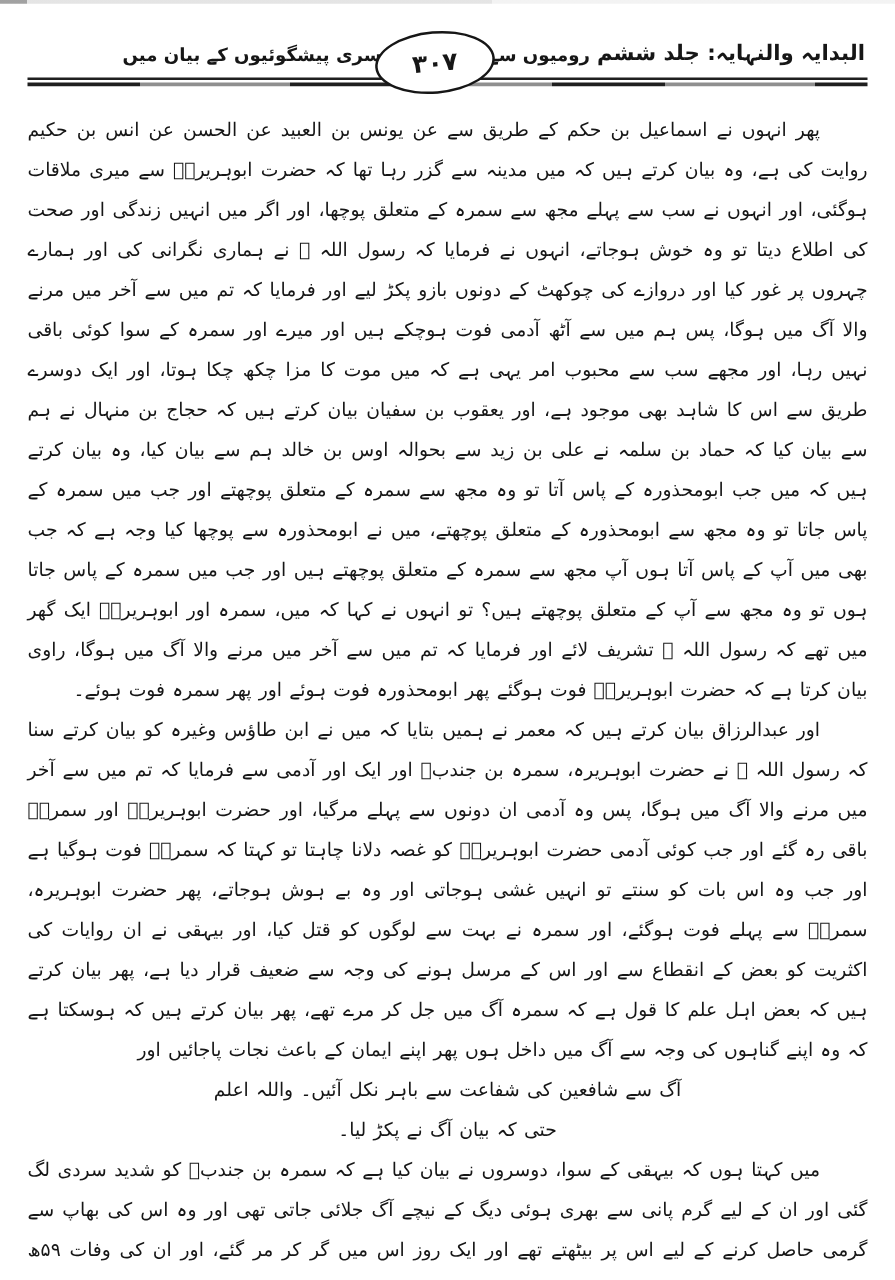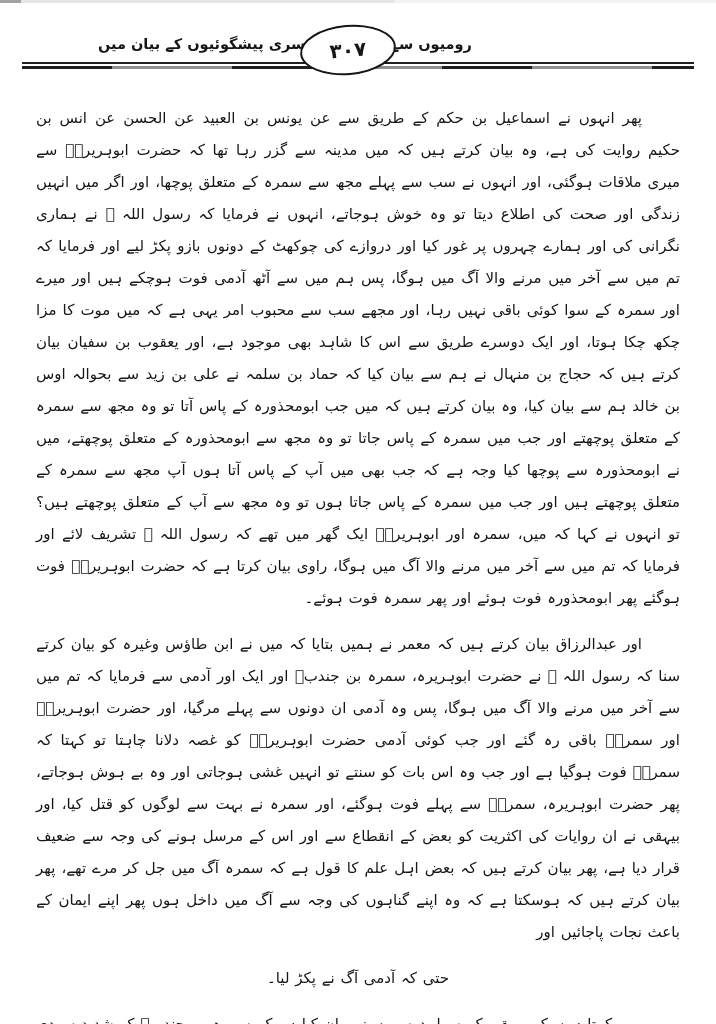--- a/index.html
+++ b/index.html
@@ -56,44 +56,46 @@
     z-index:2;
     display:flex;align-items:center;justify-content:center;
     font-size:20px;font-weight:bold;
   }
   .body-text{
     position:absolute;top:88px;left:22px;right:22px;bottom:60px;
     font-size:15px;line-height:32px;
     text-align:justify;
     word-spacing:1px;
   }
-  .body-text p{margin:14px;}
+  .body-text p{margin:0;}
   .body-text p.indent{text-indent:38px;}
   .body-text p.center{text-align:center;text-indent:0;}
 </style>
 </head>
 <body>
 
 <div class="page">
 
   <div class="scan-edge"></div>
 
   <div class="header">
+    <div class="book-title">البدایہ والنہایہ: جلد ششم</div>
     <div class="chapter-title">رومیوں سے جنگ اور دوسری پیشگوئیوں کے بیان میں</div>
   </div>
 
   <div class="rule">
     <div class="r1"></div>
     <div class="r2"></div>
   </div>
 
   <div class="page-number-oval">
     <span>۳۰۷</span>
   </div>
 
   <div class="body-text">
       <p class="justify indent">پھر انہوں نے اسماعیل بن حکم کے طریق سے عن یونس بن العبید عن الحسن عن انس بن حکیم روایت کی ہے، وہ بیان کرتے ہیں کہ میں مدینہ سے گزر رہا تھا کہ حضرت ابوہریرہؓ سے میری ملاقات ہوگئی، اور انہوں نے سب سے پہلے مجھ سے سمرہ کے متعلق پوچھا، اور اگر میں انہیں زندگی اور صحت کی اطلاع دیتا تو وہ خوش ہوجاتے، انہوں نے فرمایا کہ رسول اللہ ﷺ نے ہماری نگرانی کی اور ہمارے چہروں پر غور کیا اور دروازے کی چوکھٹ کے دونوں بازو پکڑ لیے اور فرمایا کہ تم میں سے آخر میں مرنے والا آگ میں ہوگا، پس ہم میں سے آٹھ آدمی فوت ہوچکے ہیں اور میرے اور سمرہ کے سوا کوئی باقی نہیں رہا، اور مجھے سب سے محبوب امر یہی ہے کہ میں موت کا مزا چکھ چکا ہوتا، اور ایک دوسرے طریق سے اس کا شاہد بھی موجود ہے، اور یعقوب بن سفیان بیان کرتے ہیں کہ حجاج بن منہال نے ہم سے بیان کیا کہ حماد بن سلمہ نے علی بن زید سے بحوالہ اوس بن خالد ہم سے بیان کیا، وہ بیان کرتے ہیں کہ میں جب ابومحذورہ کے پاس آتا تو وہ مجھ سے سمرہ کے متعلق پوچھتے اور جب میں سمرہ کے پاس جاتا تو وہ مجھ سے ابومحذورہ کے متعلق پوچھتے، میں نے ابومحذورہ سے پوچھا کیا وجہ ہے کہ جب بھی میں آپ کے پاس آتا ہوں آپ مجھ سے سمرہ کے متعلق پوچھتے ہیں اور جب میں سمرہ کے پاس جاتا ہوں تو وہ مجھ سے آپ کے متعلق پوچھتے ہیں؟ تو انہوں نے کہا کہ میں، سمرہ اور ابوہریرہؓ ایک گھر میں تھے کہ رسول اللہ ﷺ تشریف لائے اور فرمایا کہ تم میں سے آخر میں مرنے والا آگ میں ہوگا، راوی بیان کرتا ہے کہ حضرت ابوہریرہؓ فوت ہوگئے پھر ابومحذورہ فوت ہوئے اور پھر سمرہ فوت ہوئے۔</p>
       <p class="justify indent">اور عبدالرزاق بیان کرتے ہیں کہ معمر نے ہمیں بتایا کہ میں نے ابن طاؤس وغیرہ کو بیان کرتے سنا کہ رسول اللہ ﷺ نے حضرت ابوہریرہ، سمرہ بن جندبؓ اور ایک اور آدمی سے فرمایا کہ تم میں سے آخر میں مرنے والا آگ میں ہوگا، پس وہ آدمی ان دونوں سے پہلے مرگیا، اور حضرت ابوہریرہؓ اور سمرہؓ باقی رہ گئے اور جب کوئی آدمی حضرت ابوہریرہؓ کو غصہ دلانا چاہتا تو کہتا کہ سمرہؓ فوت ہوگیا ہے اور جب وہ اس بات کو سنتے تو انہیں غشی ہوجاتی اور وہ بے ہوش ہوجاتے، پھر حضرت ابوہریرہ، سمرہؓ سے پہلے فوت ہوگئے، اور سمرہ نے بہت سے لوگوں کو قتل کیا، اور بیہقی نے ان روایات کی اکثریت کو بعض کے انقطاع سے اور اس کے مرسل ہونے کی وجہ سے ضعیف قرار دیا ہے، پھر بیان کرتے ہیں کہ بعض اہل علم کا قول ہے کہ سمرہ آگ میں جل کر مرے تھے، پھر بیان کرتے ہیں کہ ہوسکتا ہے کہ وہ اپنے گناہوں کی وجہ سے آگ میں داخل ہوں پھر اپنے ایمان کے باعث نجات پاجائیں اور</p>
-      <p class="center">حتی کہ آدمی آگ نے پکڑ لیا۔</p>
+      <p class="center">آگ سے شافعین کی شفاعت سے باہر نکل آئیں۔ واللہ اعلم</p>
+      <p class="center">حتی کہ بیان آگ نے پکڑ لیا۔</p>
       <p class="justify indent">میں کہتا ہوں کہ بیہقی کے سوا، دوسروں نے بیان کیا ہے کہ سمرہ بن جندبؓ کو شدید سردی لگ گئی اور ان کے لیے گرم پانی سے بھری ہوئی دیگ کے نیچے آگ جلائی جاتی تھی اور وہ اس کی بھاپ سے گرمی حاصل کرنے کے لیے اس پر بیٹھتے تھے اور ایک روز اس میں گر کر مر گئے، اور ان کی وفات ۵۹ھ میں حضرت ابوہریرہؓ سے ایک سال بعد ہوئی اور جب زیاد بن سمیہ کوفہ جاتا تو</p>
     </div>
 
 </div>
 
 </body></html>

